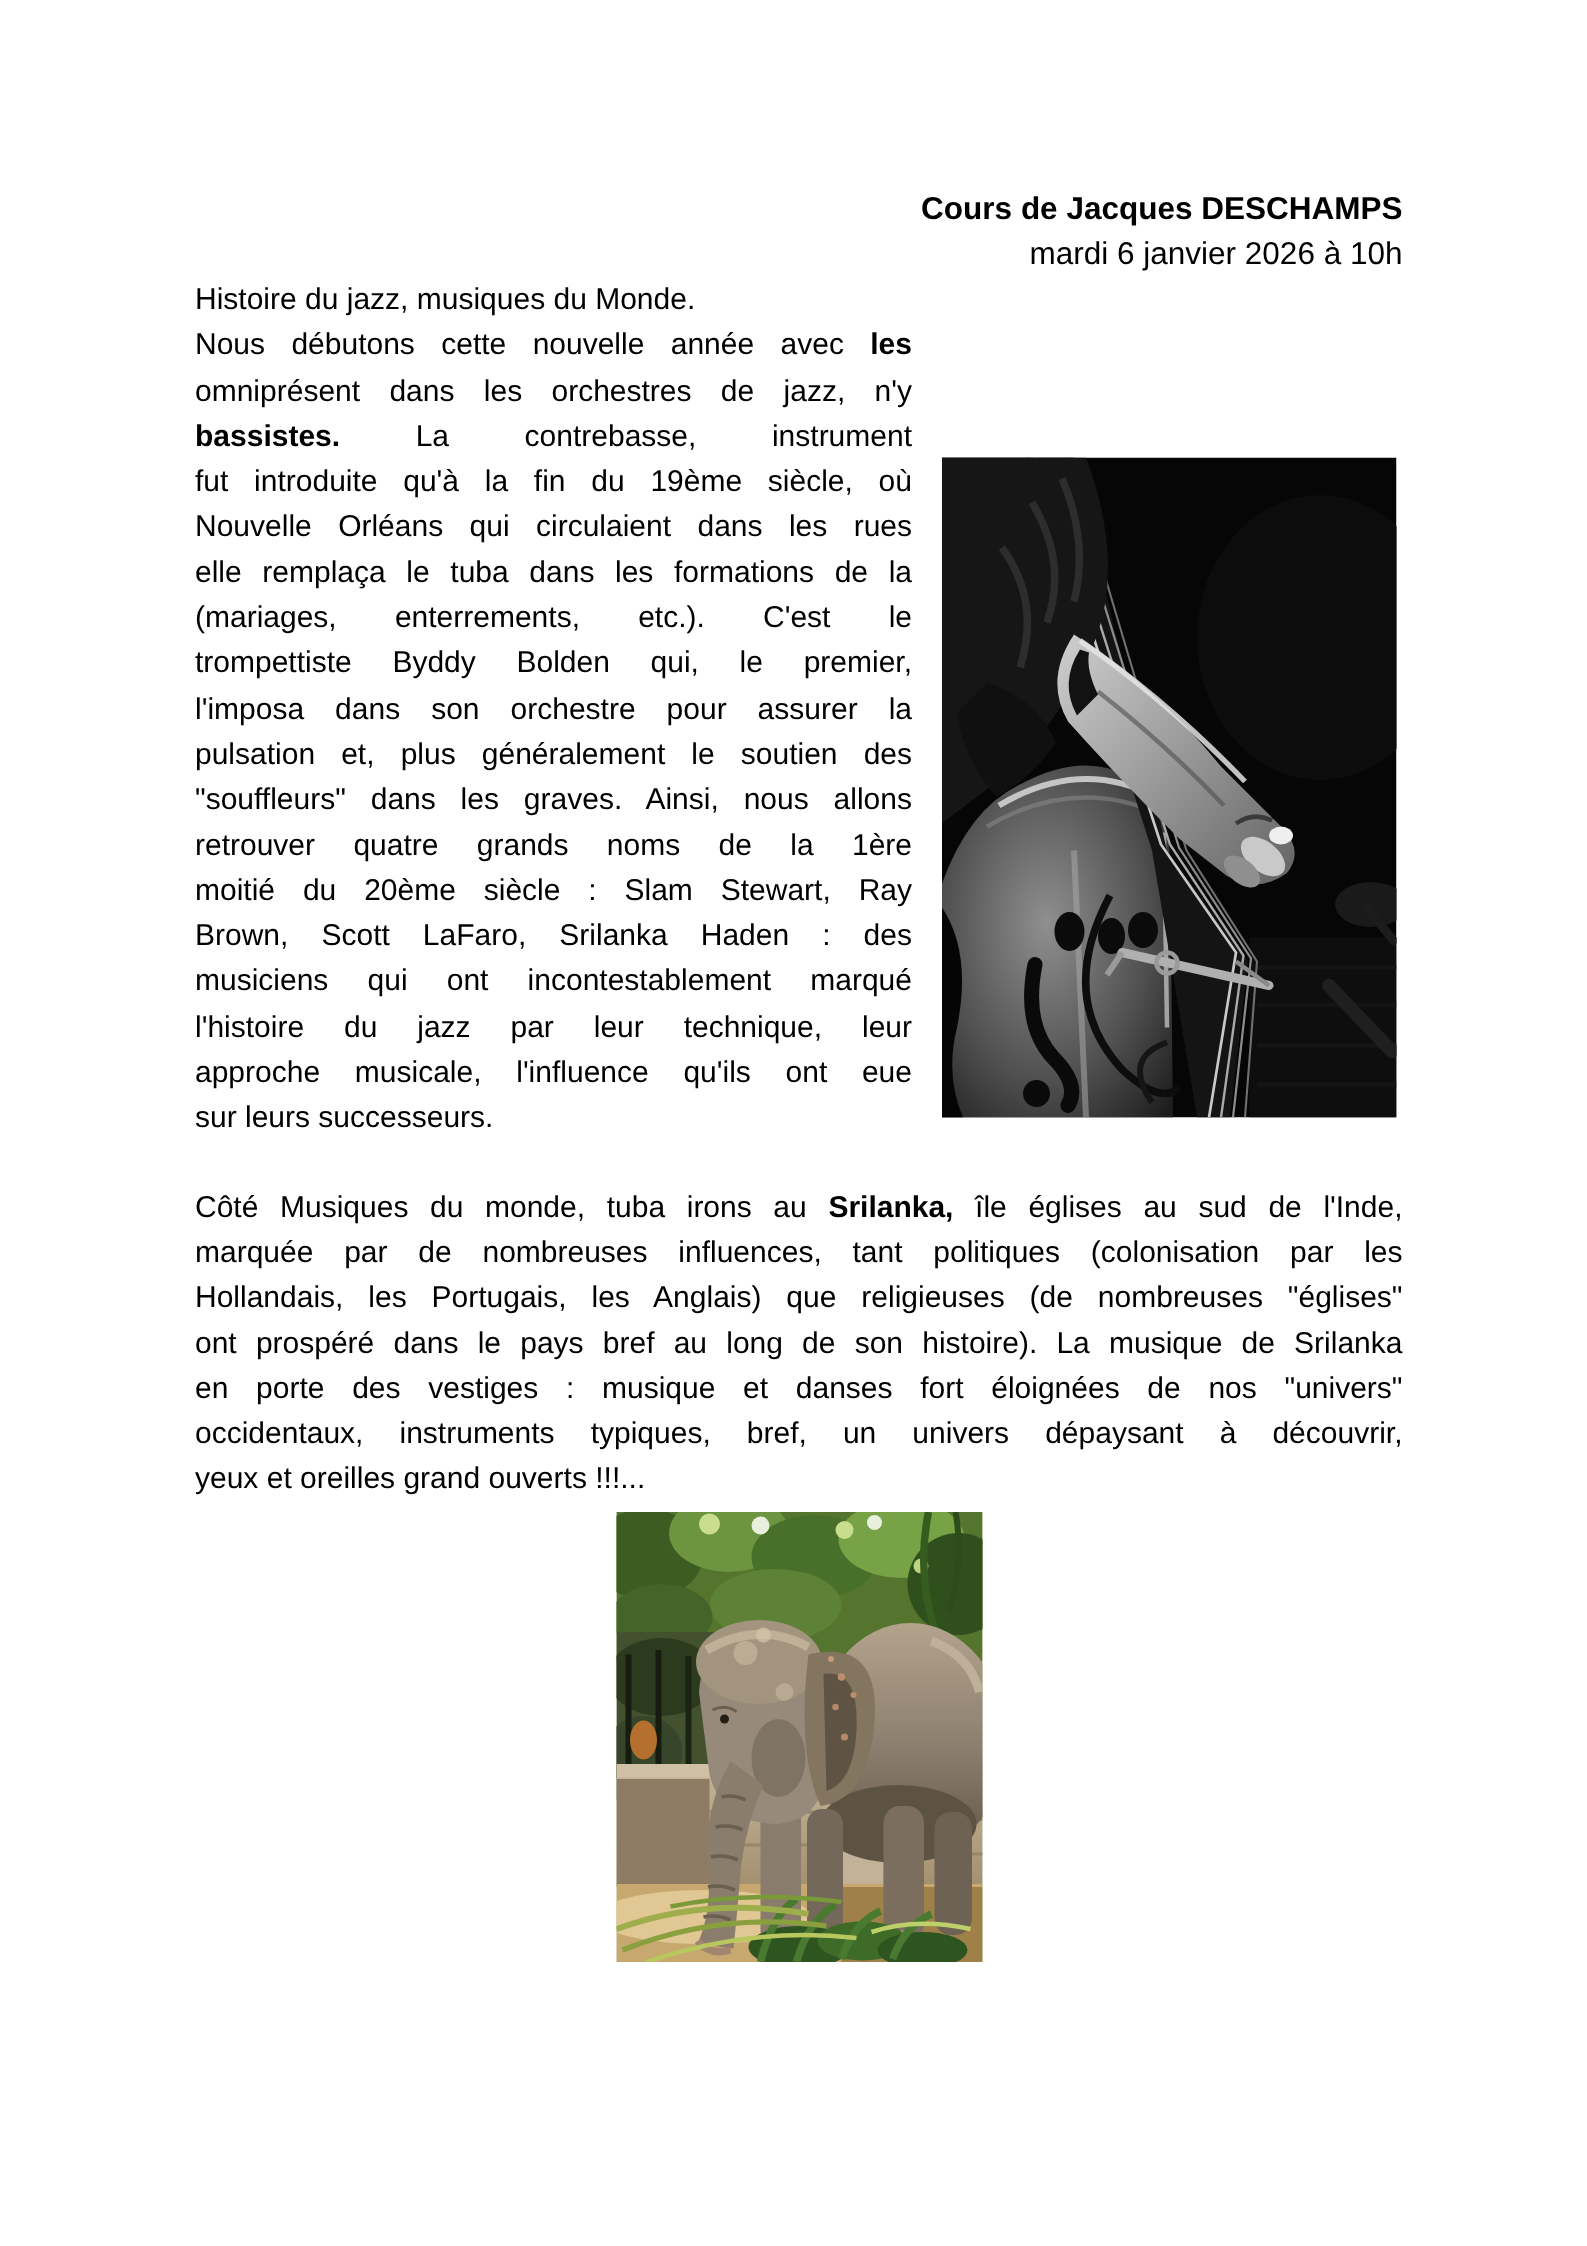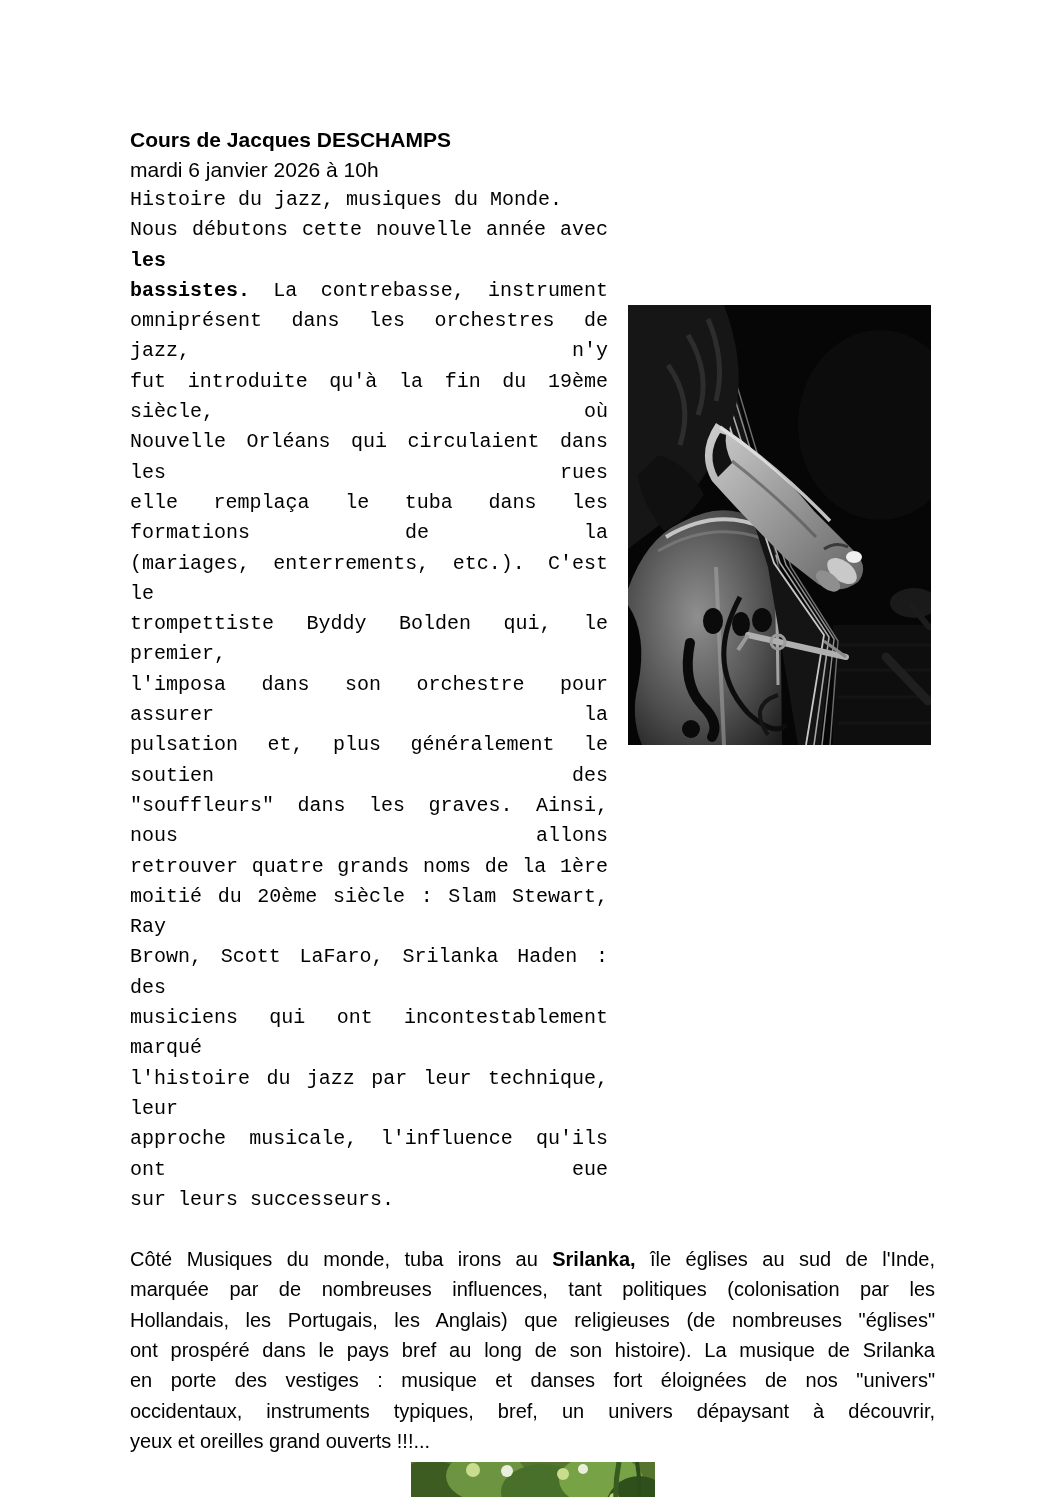--- a/index.html
+++ b/index.html
@@ -11,30 +11,30 @@
     color: #000000;
     overflow: hidden;
   }
   .content {
     position: absolute;
     left: 130px; top: 0;
     width: 805px;
     padding-top: 125px;
   }
   .doc-header {
-    text-align: left;
+    text-align: right;
     font-size: 21px;
     line-height: 30px;
   }
   .doc-title { font-weight: 700; }
   .textblock {
     font-size: 20px;
     line-height: 30.3px;
   }
-  .block-jazz { width: 478px; font-family: Liberation Mono, monospace; }
+  .block-jazz { width: 478px; }
   .block-srilanka { width: 805px; margin-top: 29px; }
   .line { text-align: justify; text-align-last: justify; }
   .line.end { text-align-last: left; }
   .b { font-weight: 700; }
   .bass-figure {
     position: absolute;
     left: 628px; top: 305px;
     width: 303px; height: 440px;
     margin: 0;
   }
@@ -52,22 +52,22 @@
 <div class="content">
 
   <div class="doc-header">
     <div class="doc-title">Cours de Jacques DESCHAMPS</div>
     <div class="doc-subtitle">mardi 6 janvier 2026 à 10h</div>
   </div>
 
   <div class="textblock block-jazz">
       <div class="line end"><span>Histoire du jazz, musiques du Monde.</span></div>
       <div class="line"><span>Nous débutons cette nouvelle année avec </span><span class="b">les</span></div>
+      <div class="line"><span>omniprésent dans les orchestres de jazz, n'y</span></div>
       <div class="line"><span class="b">bassistes.</span><span> La contrebasse, instrument</span></div>
-      <div class="line"><span>omniprésent dans les orchestres de jazz, n'y</span></div>
       <div class="line"><span>fut introduite qu'à la fin du 19ème siècle, où</span></div>
       <div class="line"><span>Nouvelle Orléans qui circulaient dans les rues</span></div>
       <div class="line"><span>elle remplaça le tuba dans les formations de la</span></div>
       <div class="line"><span>(mariages, enterrements, etc.). C'est le</span></div>
       <div class="line"><span>trompettiste Byddy Bolden qui, le premier,</span></div>
       <div class="line"><span>l'imposa dans son orchestre pour assurer la</span></div>
       <div class="line"><span>pulsation et, plus généralement le soutien des</span></div>
       <div class="line"><span>"souffleurs" dans les graves. Ainsi, nous allons</span></div>
       <div class="line"><span>retrouver quatre grands noms de la 1ère</span></div>
       <div class="line"><span>moitié du 20ème siècle : Slam Stewart, Ray</span></div>

